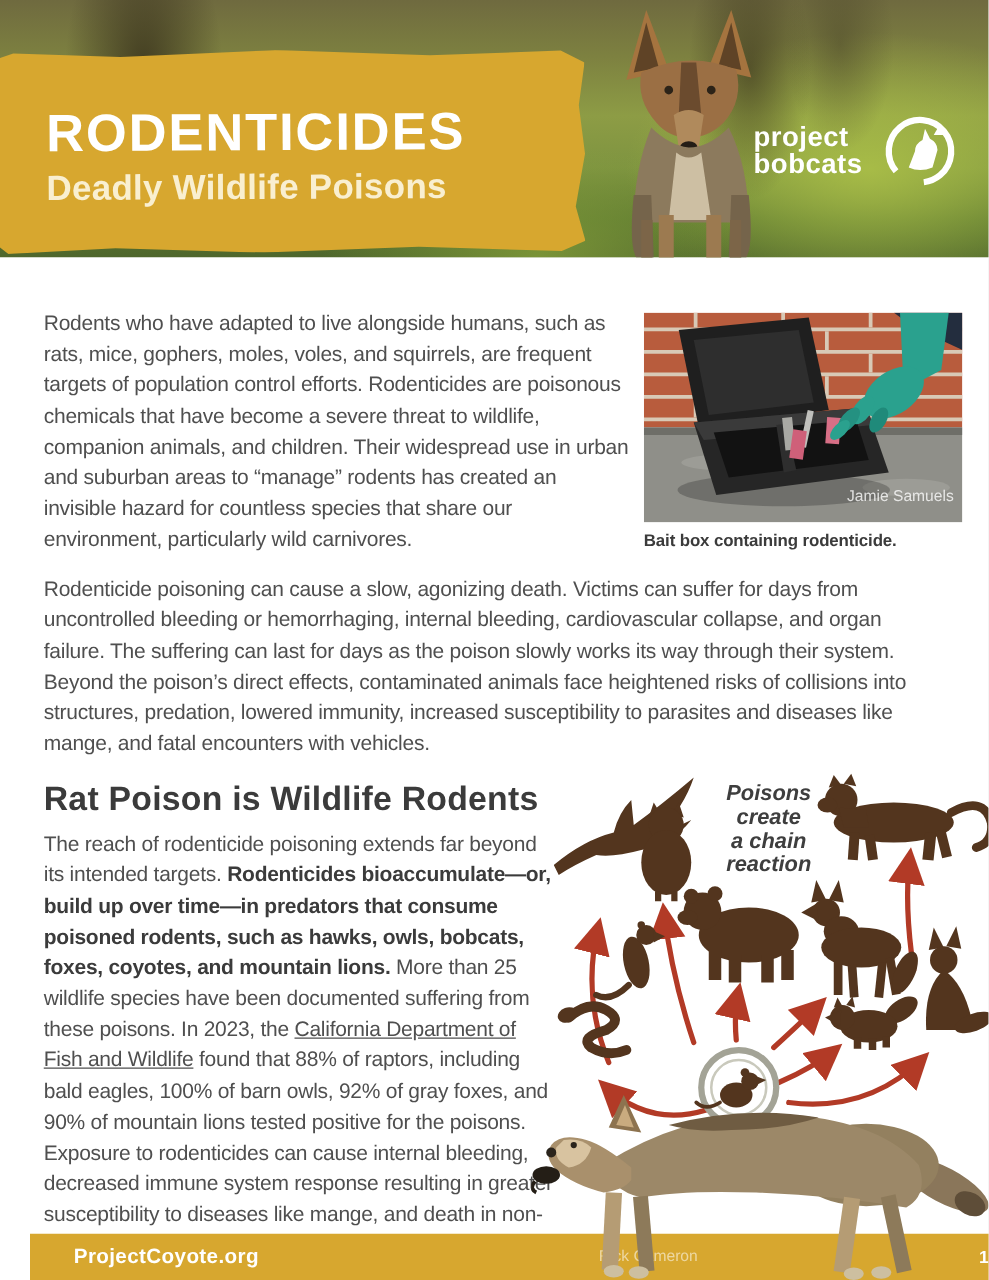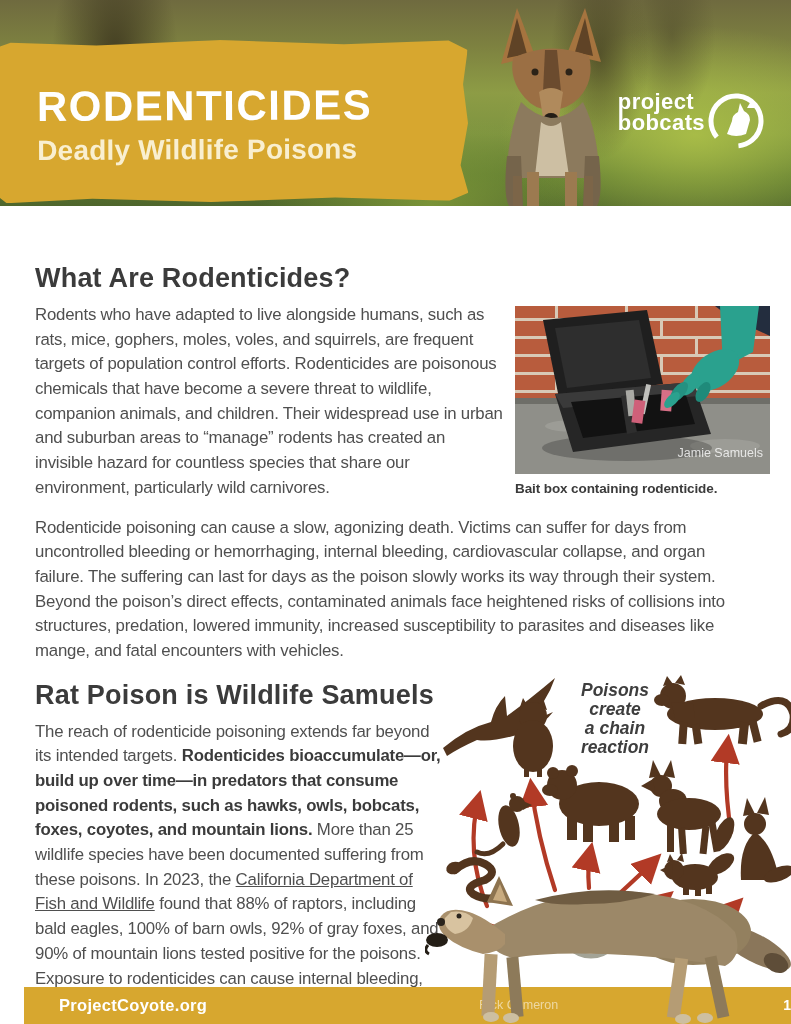--- a/index.html
+++ b/index.html
@@ -22,21 +22,21 @@
   }
   .hero-coyote { position:absolute; left:483px; top:6px; }
   .banner {
     position:absolute; left:-8px; top:40px; width:476px; height:162px;
     background:#D7A72F; transform:rotate(-0.3deg); z-index:3;
     clip-path:polygon(0% 5%,4% 1%,22% 3%,48% 0%,74% 3%,96% 1%,100% 7%,99% 28%,100% 52%,98.4% 78%,100% 95%,96% 100%,72% 97.5%,46% 100%,21% 97.5%,3% 100%,0% 93%,1% 62%,0% 32%);
     padding:44px 0 0 45px; box-sizing:border-box;
   }
   .banner h1 { margin:0; font-size:42px; line-height:1.05; letter-spacing:1.5px; color:#ffffff; font-weight:700; }
   .banner .subtitle { margin-top:6px; font-size:28px; font-weight:700; color:#F9EFD0; letter-spacing:0.2px; }
-  .logo { position:absolute; right:26px; top:92px; z-index:3; display:flex; align-items:flex-start; gap:2px; }
+  .logo { position:absolute; right:26px; top:92px; z-index:3; display:flex; align-items:center; gap:17px; }
   .logo-text { color:#ffffff; font-weight:700; font-size:22px; line-height:0.95; letter-spacing:0.4px; text-align:left; }
   .logo-text span { display:block; }
   .hero-credit { position:absolute; right:30px; top:224px; z-index:3; font-size:12px; color:rgba(255,255,255,0.42); }
   
   .content { position:absolute; top:247px; left:0; width:791px; }
   h2 { margin:16px 35px 9px 35px; font-size:27px; color:#3B3B3B; font-weight:700; letter-spacing:0.2px; }
   p.body { margin:0; font-size:16.8px; line-height:1.47; color:#4F4F4F; letter-spacing:-0.2px; }
   p.body strong { color:#3B3B3B; }
   .link { text-decoration:underline; color:inherit; cursor:pointer; }
   .row1 { display:flex; padding:0 17px 0 35px; gap:8px; }
@@ -105,21 +105,20 @@
         <path d="M40,16 l4,-7 l4,7 z" fill="#ffffff"></path>
       </svg>
     </div>
 
     <div class="hero-credit">Brandon Bish</div>
   </header>
 
   <main class="content">
 
     <section>
-      <h2>What Are Rodenticides?</h2>
       <div class="row1">
         <p class="body col-text">Rodents who have adapted to live alongside humans, such as rats, mice, gophers, moles, voles, and squirrels, are frequent targets of population control efforts. Rodenticides are poisonous chemicals that have become a severe threat to wildlife, companion animals, and children. Their widespread use in urban and suburban areas to “manage” rodents has created an invisible hazard for countless species that share our environment, particularly wild carnivores.</p>
         <figure class="bait">
           <div class="bait-photo">
             <svg width="255" height="168" viewBox="0 0 255 168">
               <rect x="0" y="0" width="255" height="92" fill="#b85c3d"></rect>
               <g fill="#d8c9b6">
                 <rect x="0" y="12" width="255" height="3"></rect>
                   <rect x="0" y="30" width="255" height="3"></rect>
                 <rect x="0" y="48" width="255" height="3"></rect>
@@ -167,21 +166,21 @@
             </svg>
             <span class="ph-credit">Jamie Samuels</span>
           </div>
           <figcaption>Bait box containing rodenticide.</figcaption>
         </figure>
       </div>
       <p class="body wide">Rodenticide poisoning can cause a slow, agonizing death. Victims can suffer for days from uncontrolled bleeding or hemorrhaging, internal bleeding, cardiovascular collapse, and organ failure. The suffering can last for days as the poison slowly works its way through their system. Beyond the poison’s direct effects, contaminated animals face heightened risks of collisions into structures, predation, lowered immunity, increased susceptibility to parasites and diseases like mange, and fatal encounters with vehicles.</p>
     </section>
 
     <section style="margin-top:4px;">
-      <h2>Rat Poison is Wildlife Samuels</h2>
+      <h2>Rat Poison is Wildlife Rodents</h2>
       <div class="row2">
         <p class="body col-text">
           <span>The reach of rodenticide poisoning extends far beyond its intended targets. </span><strong>Rodenticides bioaccumulate—or, build up over time—in predators that consume poisoned rodents, such as hawks, owls, bobcats, foxes, coyotes, and mountain lions.</strong><span> More than 25 wildlife species have been documented suffering from these poisons. In 2023, the </span><a class="link">California Department of Fish and Wildlife</a><span> found that 88% of raptors, including bald eagles, 100% of barn owls, 92% of gray foxes, and 90% of mountain lions tested positive for the poisons. Exposure to rodenticides can cause internal bleeding, decreased immune system response resulting in greater susceptibility to diseases like mange, and death in non-target wildlife.</span>
         </p>
 
         <div class="diagram">
           <svg width="348" height="292" viewBox="0 0 348 292">
             <defs>
               <marker id="ah" markerWidth="8" markerHeight="8" refX="5.5" refY="3.5" orient="auto">
                 <path d="M0,0 L7,3.5 L0,7 Z" fill="#B23A26"></path>

